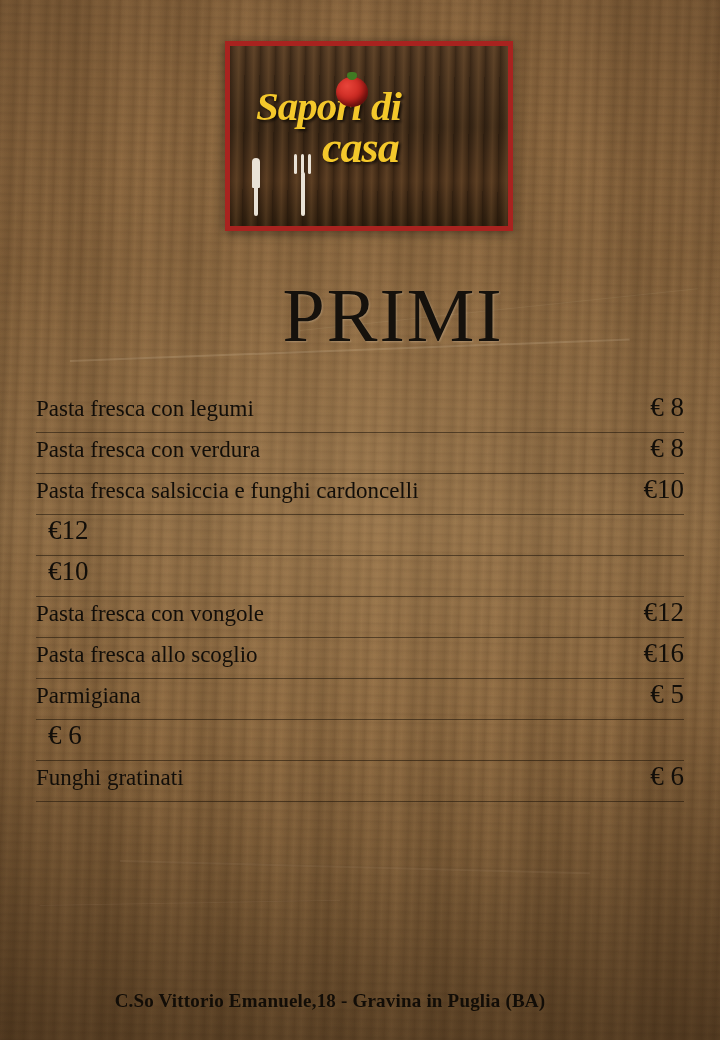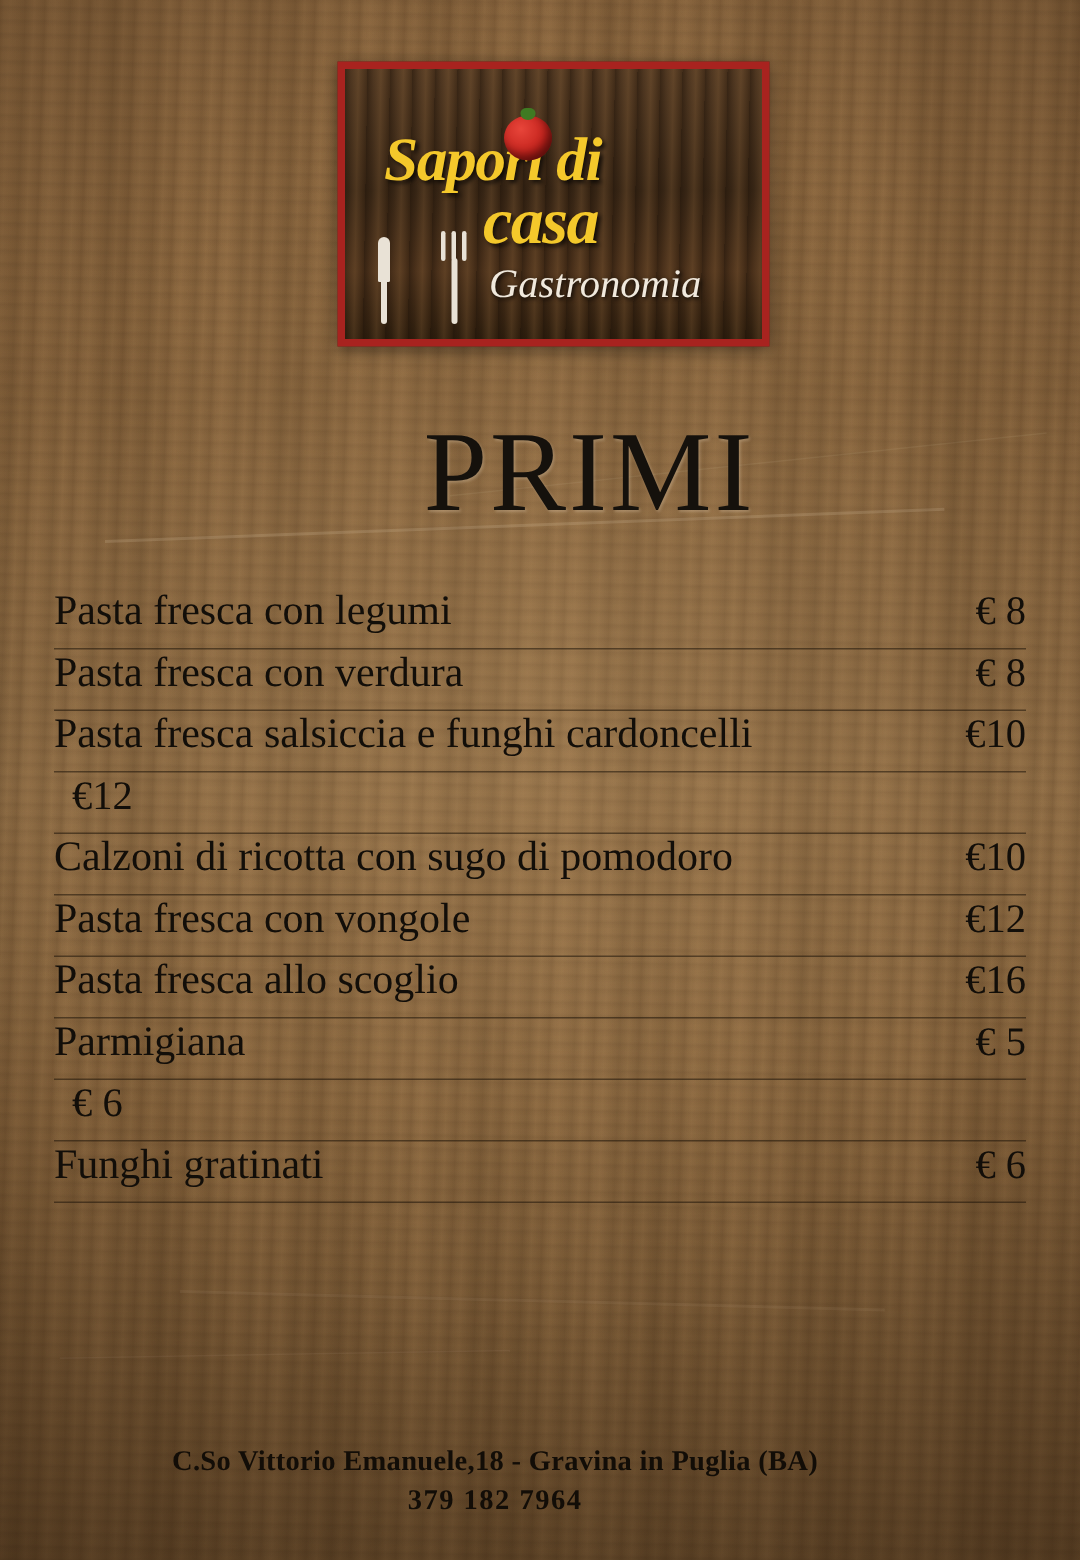--- a/index.html
+++ b/index.html
@@ -213,21 +213,21 @@
   .menu-row {
     position: relative;
     display: flex;
     align-items: baseline;
     justify-content: space-between;
     height: 40px;
     border-bottom: 1px solid rgba(30,20,10,0.55);
   }
   .dish {
     font-family: "Liberation Serif", serif;
-    font-size: 28px;
+    font-size: 23px;
     color: #120e09;
     white-space: nowrap;
     letter-spacing: 0px;
     text-align: right;
   }
   .price {
     font-family: "Liberation Serif", serif;
     font-size: 27px;
     color: #120e09;
     white-space: nowrap;
@@ -274,21 +274,20 @@
       <div class="fork">
         <div class="tine" style="left:2px;"></div>
         <div class="tine" style="left:9px;"></div>
         <div class="tine" style="left:16px;"></div>
         <div class="handle"></div>
       </div>
       <div class="knife">
         <div class="blade"></div>
         <div class="grip"></div>
       </div>
-      <div class="logo-gastro">Gastronomia</div>
     </div>
   </div>
 
   <div class="title">PRIMI</div>
 
   <div class="menu">
     <div class="menu-row">
       <span class="dish">Pasta fresca con legumi</span>
       <span class="price">€ 8</span>
     </div>
@@ -297,21 +296,20 @@
       <span class="price">€ 8</span>
     </div>
     <div class="menu-row">
       <span class="dish">Pasta fresca salsiccia e funghi cardoncelli</span>
       <span class="price">€10</span>
     </div>
     <div class="menu-row">
       <span class="price">€12</span>
     </div>
     <div class="menu-row">
-      <span class="dish">Calzoni di ricotta con sugo di pomodoro</span>
       <span class="price">€10</span>
     </div>
     <div class="menu-row">
       <span class="dish">Pasta fresca con vongole</span>
       <span class="price">€12</span>
     </div>
     <div class="menu-row">
       <span class="dish">Pasta fresca allo scoglio</span>
       <span class="price">€16</span>
     </div>
@@ -323,16 +321,15 @@
       <span class="price">€ 6</span>
     </div>
     <div class="menu-row">
       <span class="dish">Funghi gratinati</span>
       <span class="price">€ 6</span>
     </div>
   </div>
 
   <div class="footer">
     <div class="addr">C.So Vittorio Emanuele,18 - Gravina in Puglia (BA)</div>
-    <div class="phone">379 182 7964</div>
   </div>
 
 </div>
 
 </body></html>

